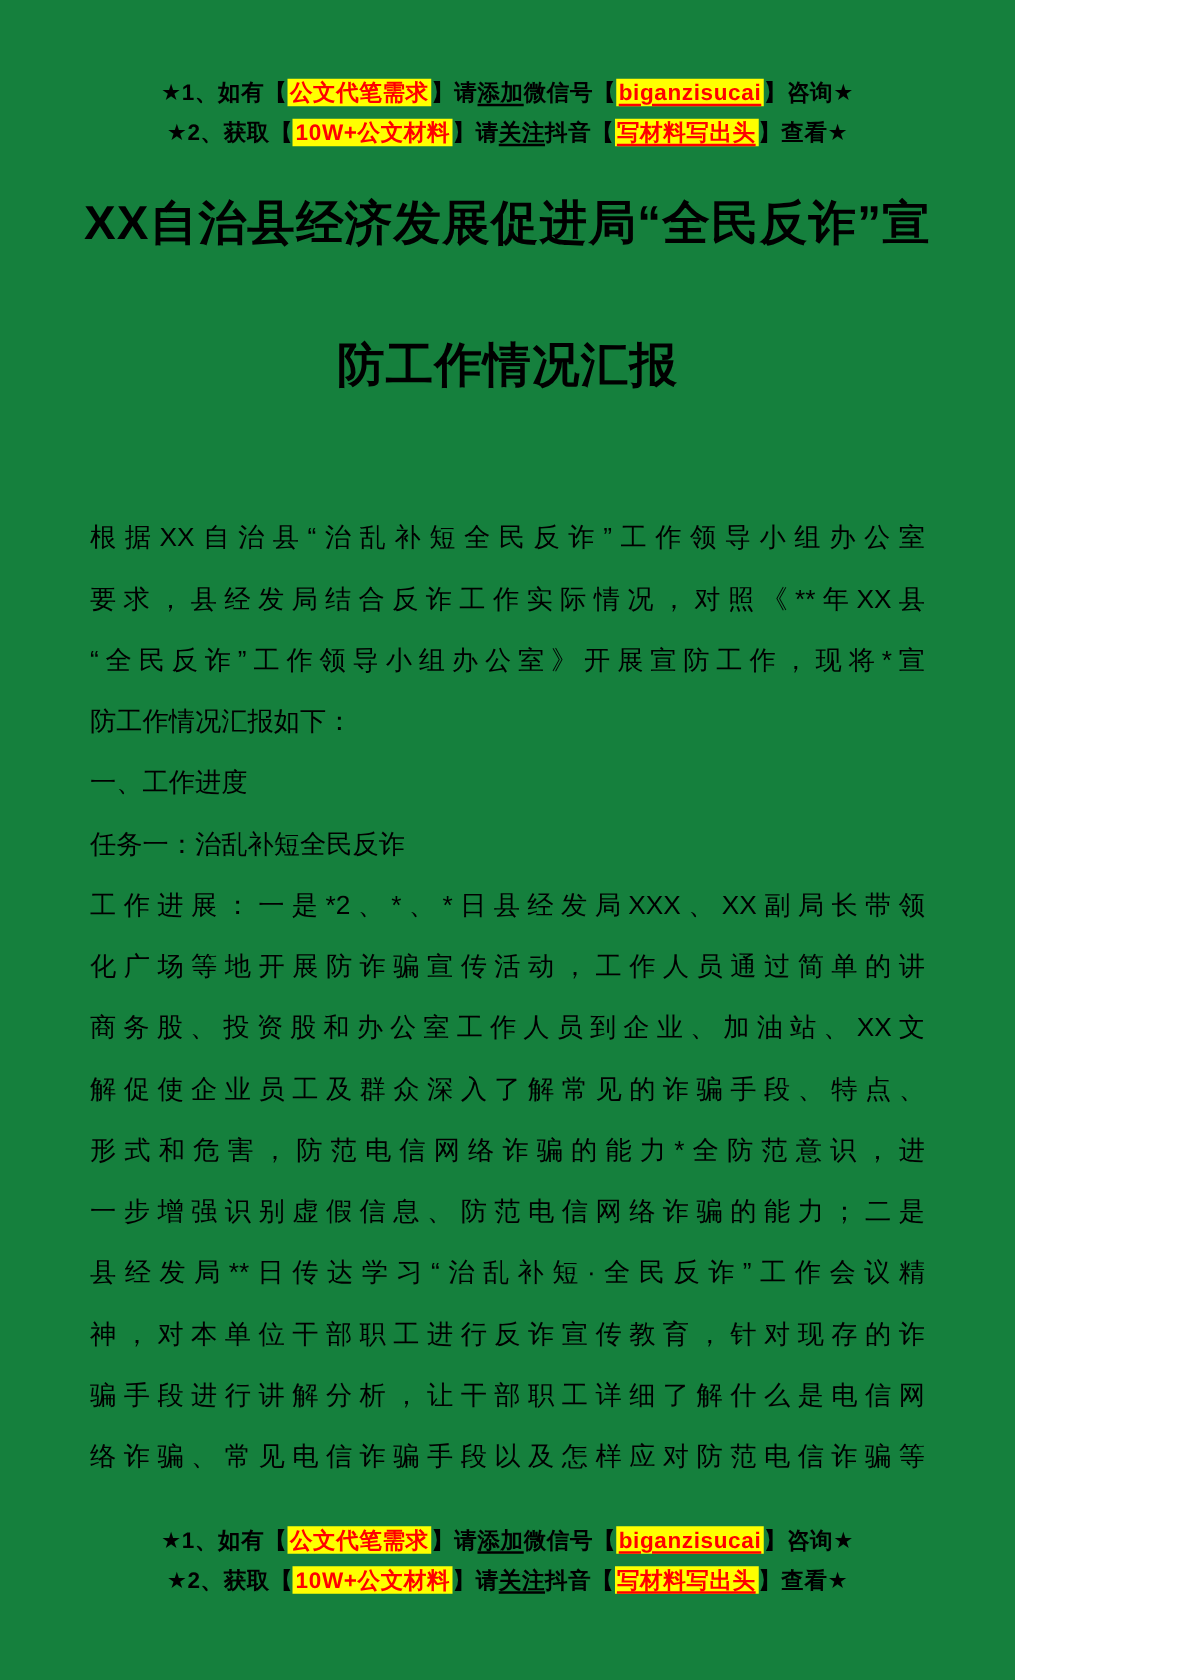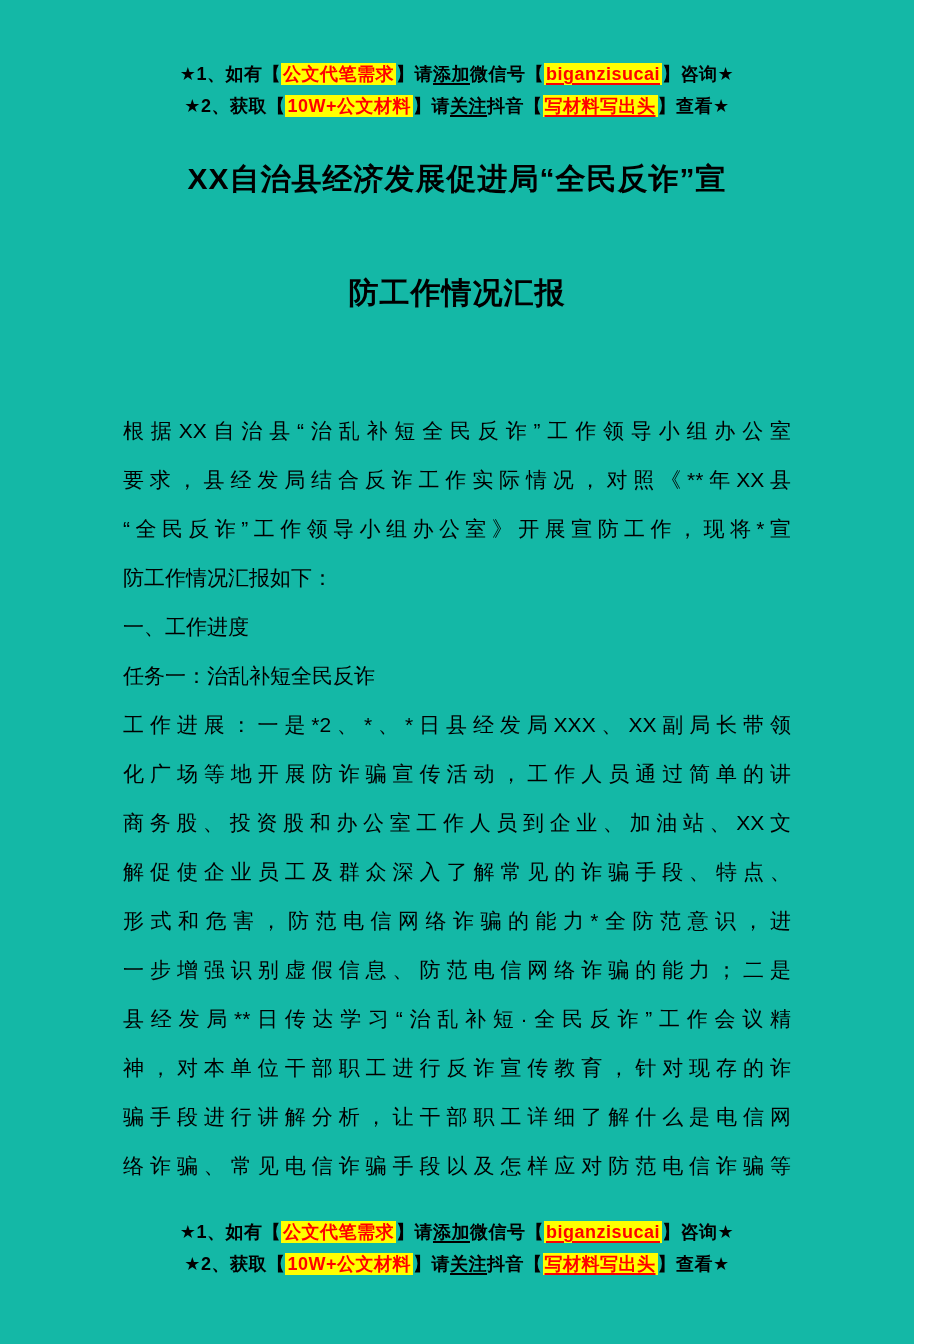--- a/index.html
+++ b/index.html
@@ -9,23 +9,23 @@
   }
   body {
     width: 950px;
     height: 1344px;
     font-family: "Liberation Sans", "DejaVu Sans", sans-serif;
     color: #000000;
     overflow: hidden;
   }
   .page {
     position: relative;
-    width: 914px;
+    width: 812px;
     height: 1344px;
-    background: #14b8a6;
+    background: #15803d;
   }
 
   
   .promo {
     text-align: center;
     font-weight: 700;
     font-size: 18px;
     line-height: 32px;
     letter-spacing: 0.5px;
     white-space: nowrap;
@@ -41,21 +41,21 @@
   .seg.u {
     text-decoration: underline;
     text-decoration-thickness: 2px;
     text-underline-offset: 3px;
   }
 
   
   .title {
     margin: 0;
     text-align: center;
-    font-size: 30px;
+    font-size: 38px;
     font-weight: 900;
     line-height: 114px;
     letter-spacing: 1px;
   }
   .title-line { display: block; }
 
   
   .body-text {
     width: 668px;
     margin: 56px auto 0 auto;

